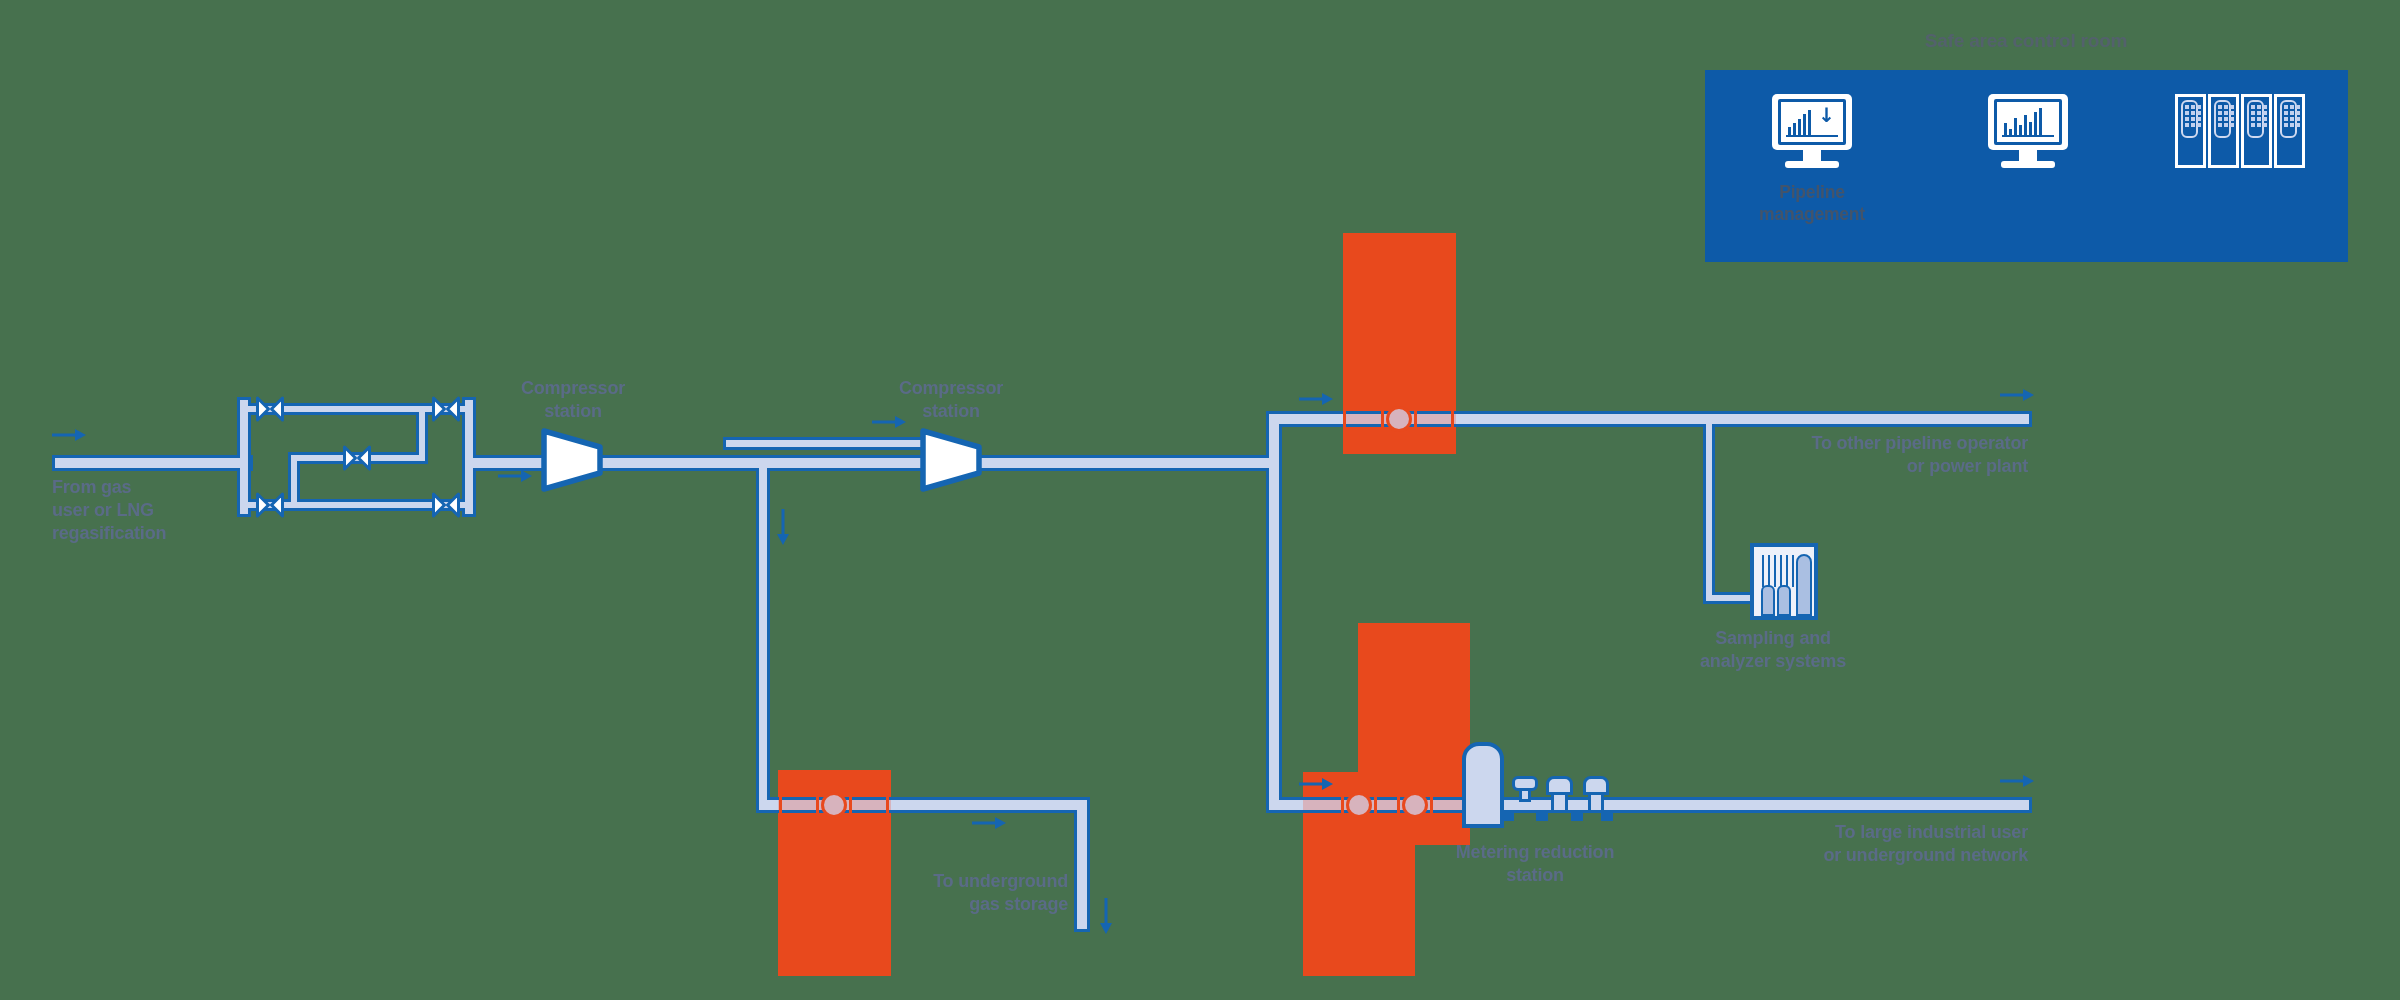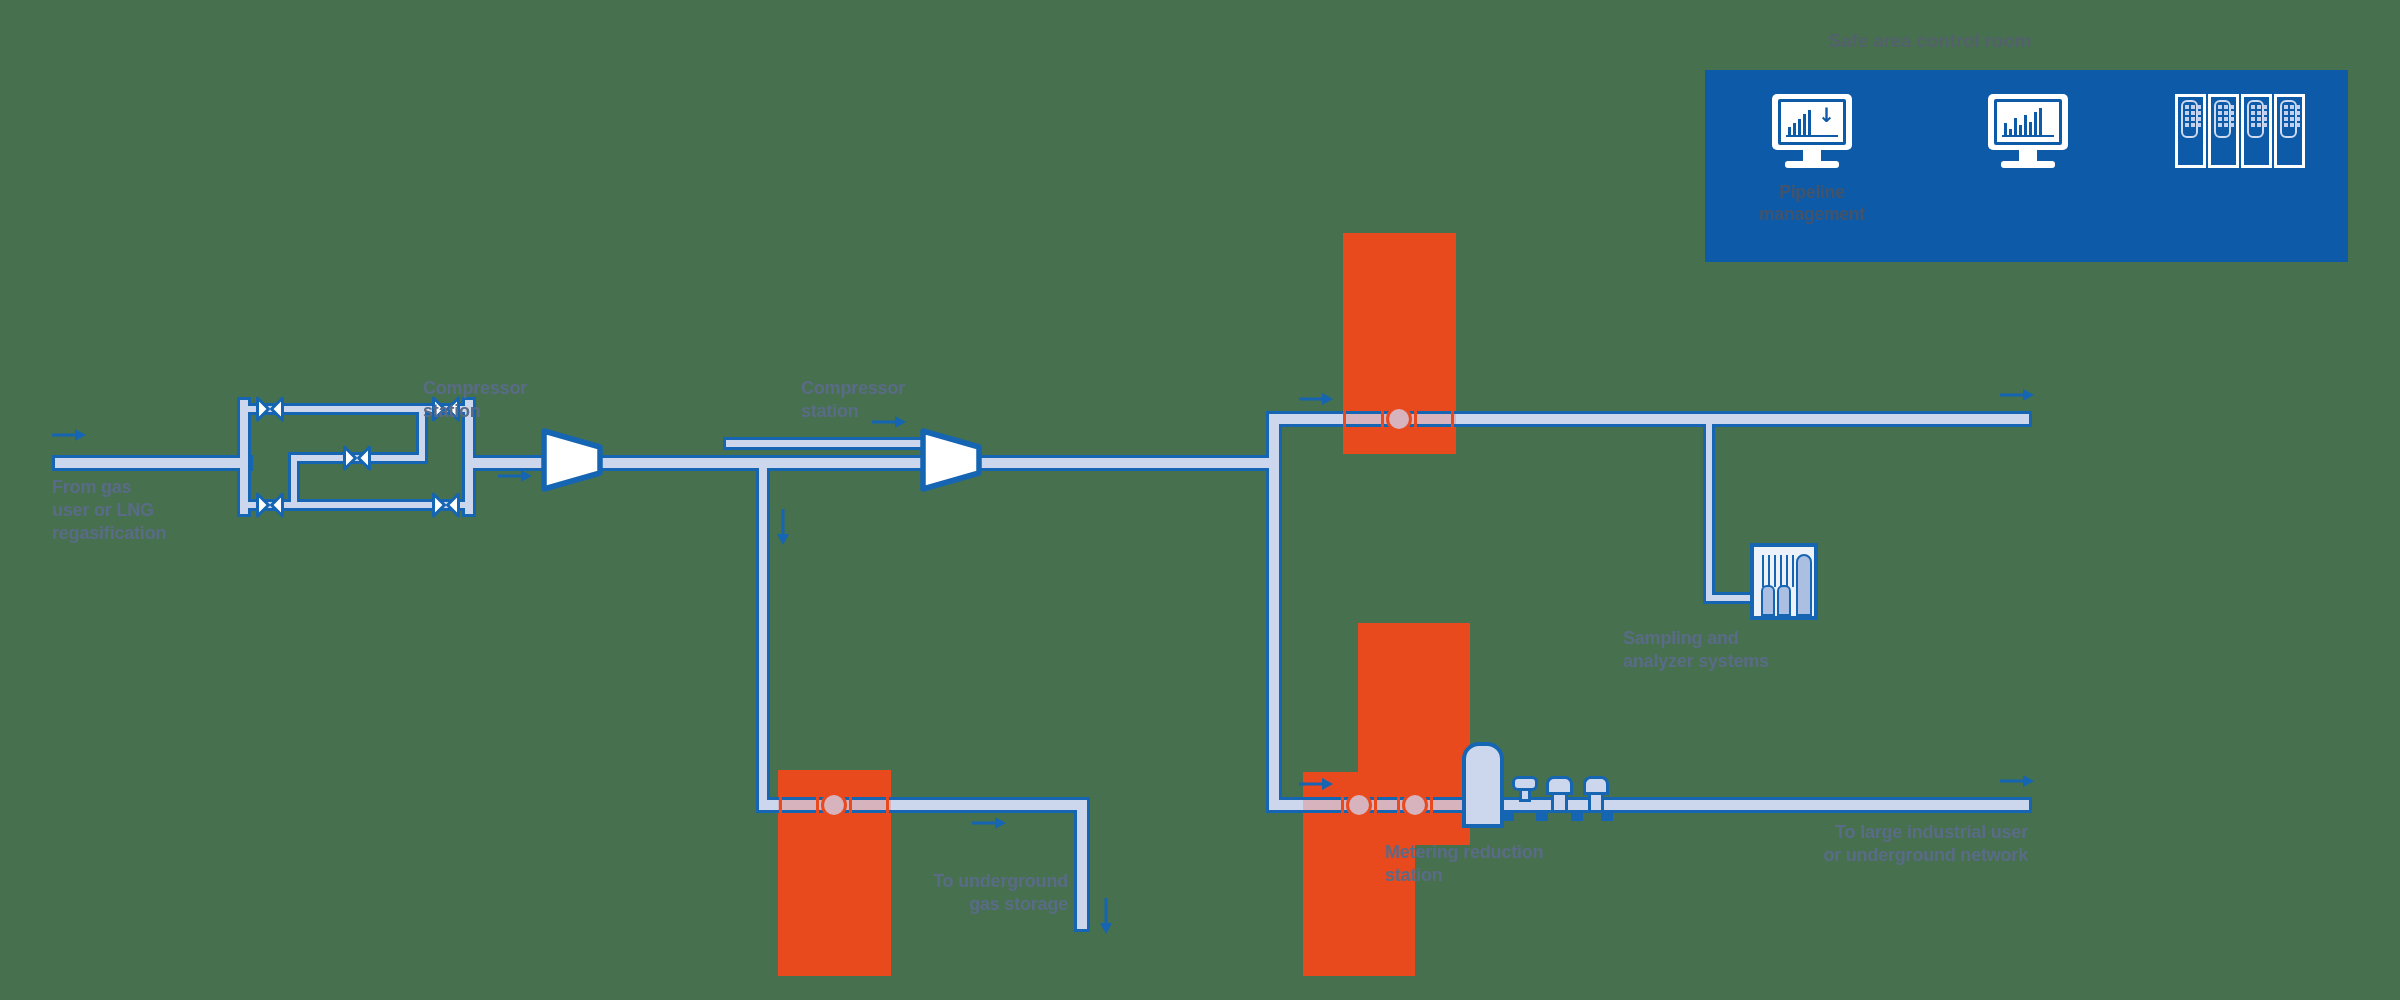--- a/index.html
+++ b/index.html
@@ -9,24 +9,24 @@
   .pc{position:absolute;background:#1565b2;z-index:2;}
   .pf{position:absolute;background:#ccd7ee;z-index:3;}
   .orange{position:absolute;background:#e8491d;z-index:1;}
   .pink{position:absolute;background:#d7b3bd;z-index:4;}
   .tick{position:absolute;width:3px;height:24px;background:#e8491d;z-index:5;}
   .meter{position:absolute;width:26px;height:26px;border:3px solid #e8491d;border-radius:50%;
          background:#d7b3bd;box-sizing:border-box;z-index:5;}
   .arr{position:absolute;z-index:6;}
   .lbl{position:absolute;z-index:7;font-weight:bold;font-size:18px;line-height:23px;
        color:#5a6b87;letter-spacing:-0.2px;white-space:nowrap;}
-  .lbl.c{} .lbl.r{text-align:right;}
+  .lbl.c{text-align:center;} .lbl.r{text-align:right;}
   
   .crbox{position:absolute;left:1705px;top:70px;width:643px;height:192px;background:#0d5aa8;z-index:1;}
-  .crtitle{position:absolute;left:1780px;top:30px;width:300px;text-align:center;z-index:7;
+  .crtitle{position:absolute;left:1876px;top:30px;width:300px;text-align:center;z-index:7;
            font-weight:bold;font-size:19px;color:#53616c;letter-spacing:-0.2px;}
   .crlbl{position:absolute;top:181px;width:300px;text-align:center;z-index:7;font-weight:bold;
          font-size:17.5px;line-height:22px;color:#42546b;letter-spacing:-0.2px;}
   .monitor{position:absolute;width:80px;height:56px;background:#fff;border-radius:5px;z-index:5;}
   .monitor .scr{position:absolute;left:6px;top:5px;right:6px;bottom:5px;background:#fff;
                 border:3px solid #0d5aa8;border-radius:2px;}
   .monitor .neck{position:absolute;left:31px;top:56px;width:18px;height:11px;background:#fff;}
   .monitor .base{position:absolute;left:13px;top:67px;width:54px;height:7px;background:#fff;border-radius:3px;}
   .bars{position:absolute;left:7px;bottom:7px;display:flex;align-items:flex-end;gap:2px;}
   .bar{width:3px;background:#0d5aa8;}
@@ -217,20 +217,24 @@
     <span>regasification</span>
   </div>
   <div class="lbl c" style="left:423px;top:377px;width:300px;">
     <span>Compressor</span><br>
     <span>station</span>
   </div>
   <div class="lbl c" style="left:801px;top:377px;width:300px;">
     <span>Compressor</span><br>
     <span>station</span>
   </div>
+  <div class="lbl r" style="left:1708px;top:432px;width:320px;">
+    <span>To other pipeline operator</span><br>
+    <span>or power plant</span>
+  </div>
   <div class="lbl r" style="left:768px;top:870px;width:300px;">
     <span>To underground</span><br>
     <span>gas storage</span>
   </div>
   <div class="lbl c" style="left:1623px;top:627px;width:300px;">
     <span>Sampling and</span><br>
     <span>analyzer systems</span>
   </div>
   <div class="lbl c" style="left:1385px;top:841px;width:300px;">
     <span>Metering reduction</span><br>

